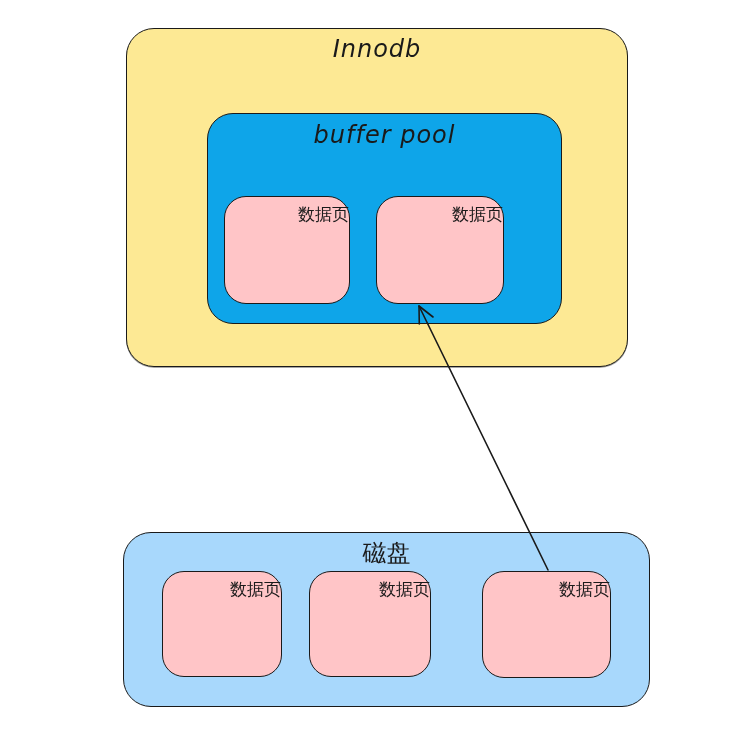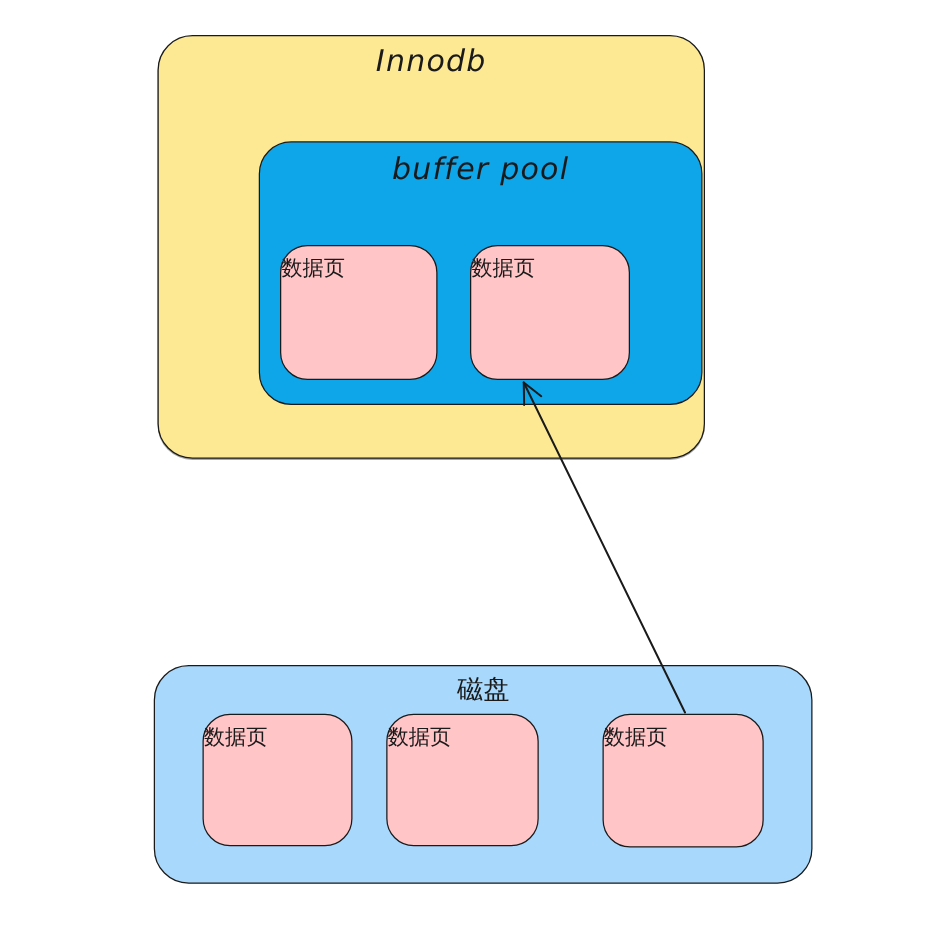--- a/index.html
+++ b/index.html
@@ -15,21 +15,21 @@
     background: #ffffff;
     overflow: hidden;
   }
   .box {
     position: absolute;
     box-sizing: border-box;
     border: 1.6px solid #1a1a1a;
   }
   .innodb {
     left: 126px; top: 28px;
-    width: 438px; height: 339px;
+    width: 502px; height: 339px;
     background: #FDE994;
     border-radius: 28px;
     box-shadow: 0 1px 0 rgba(0,0,0,0.35);
     padding-left: 40px;
   }
   .buffer-pool {
     left: 80px; top: 84px;
     width: 355px; height: 211px;
     background: #0ea5e9;
     border-radius: 26px;
@@ -63,28 +63,28 @@
     color: #1a1a1a;
   }
   .innodb .hand-title { top: 6px; }
   .buffer-pool .hand-title { top: 7px; }
   .cjk-title {
     position: absolute;
     left: 0; right: 0;
     top: 4px;
     text-align: center;
     font-family: "DejaVu Sans", sans-serif;
-    font-size: 21px;
+    font-size: 24px;
     color: #1a1a1a;
   }
   .page-label {
     position: absolute;
     left: 0; right: 0;
     top: 6px;
-    text-align: left;
+    text-align: right;
     font-family: "DejaVu Sans", sans-serif;
     font-size: 17px;
     color: #1a1a1a;
   }
   .arrow-layer {
     position: absolute;
     left: 0; top: 0;
     width: 744px; height: 748px;
     pointer-events: none;
   }

